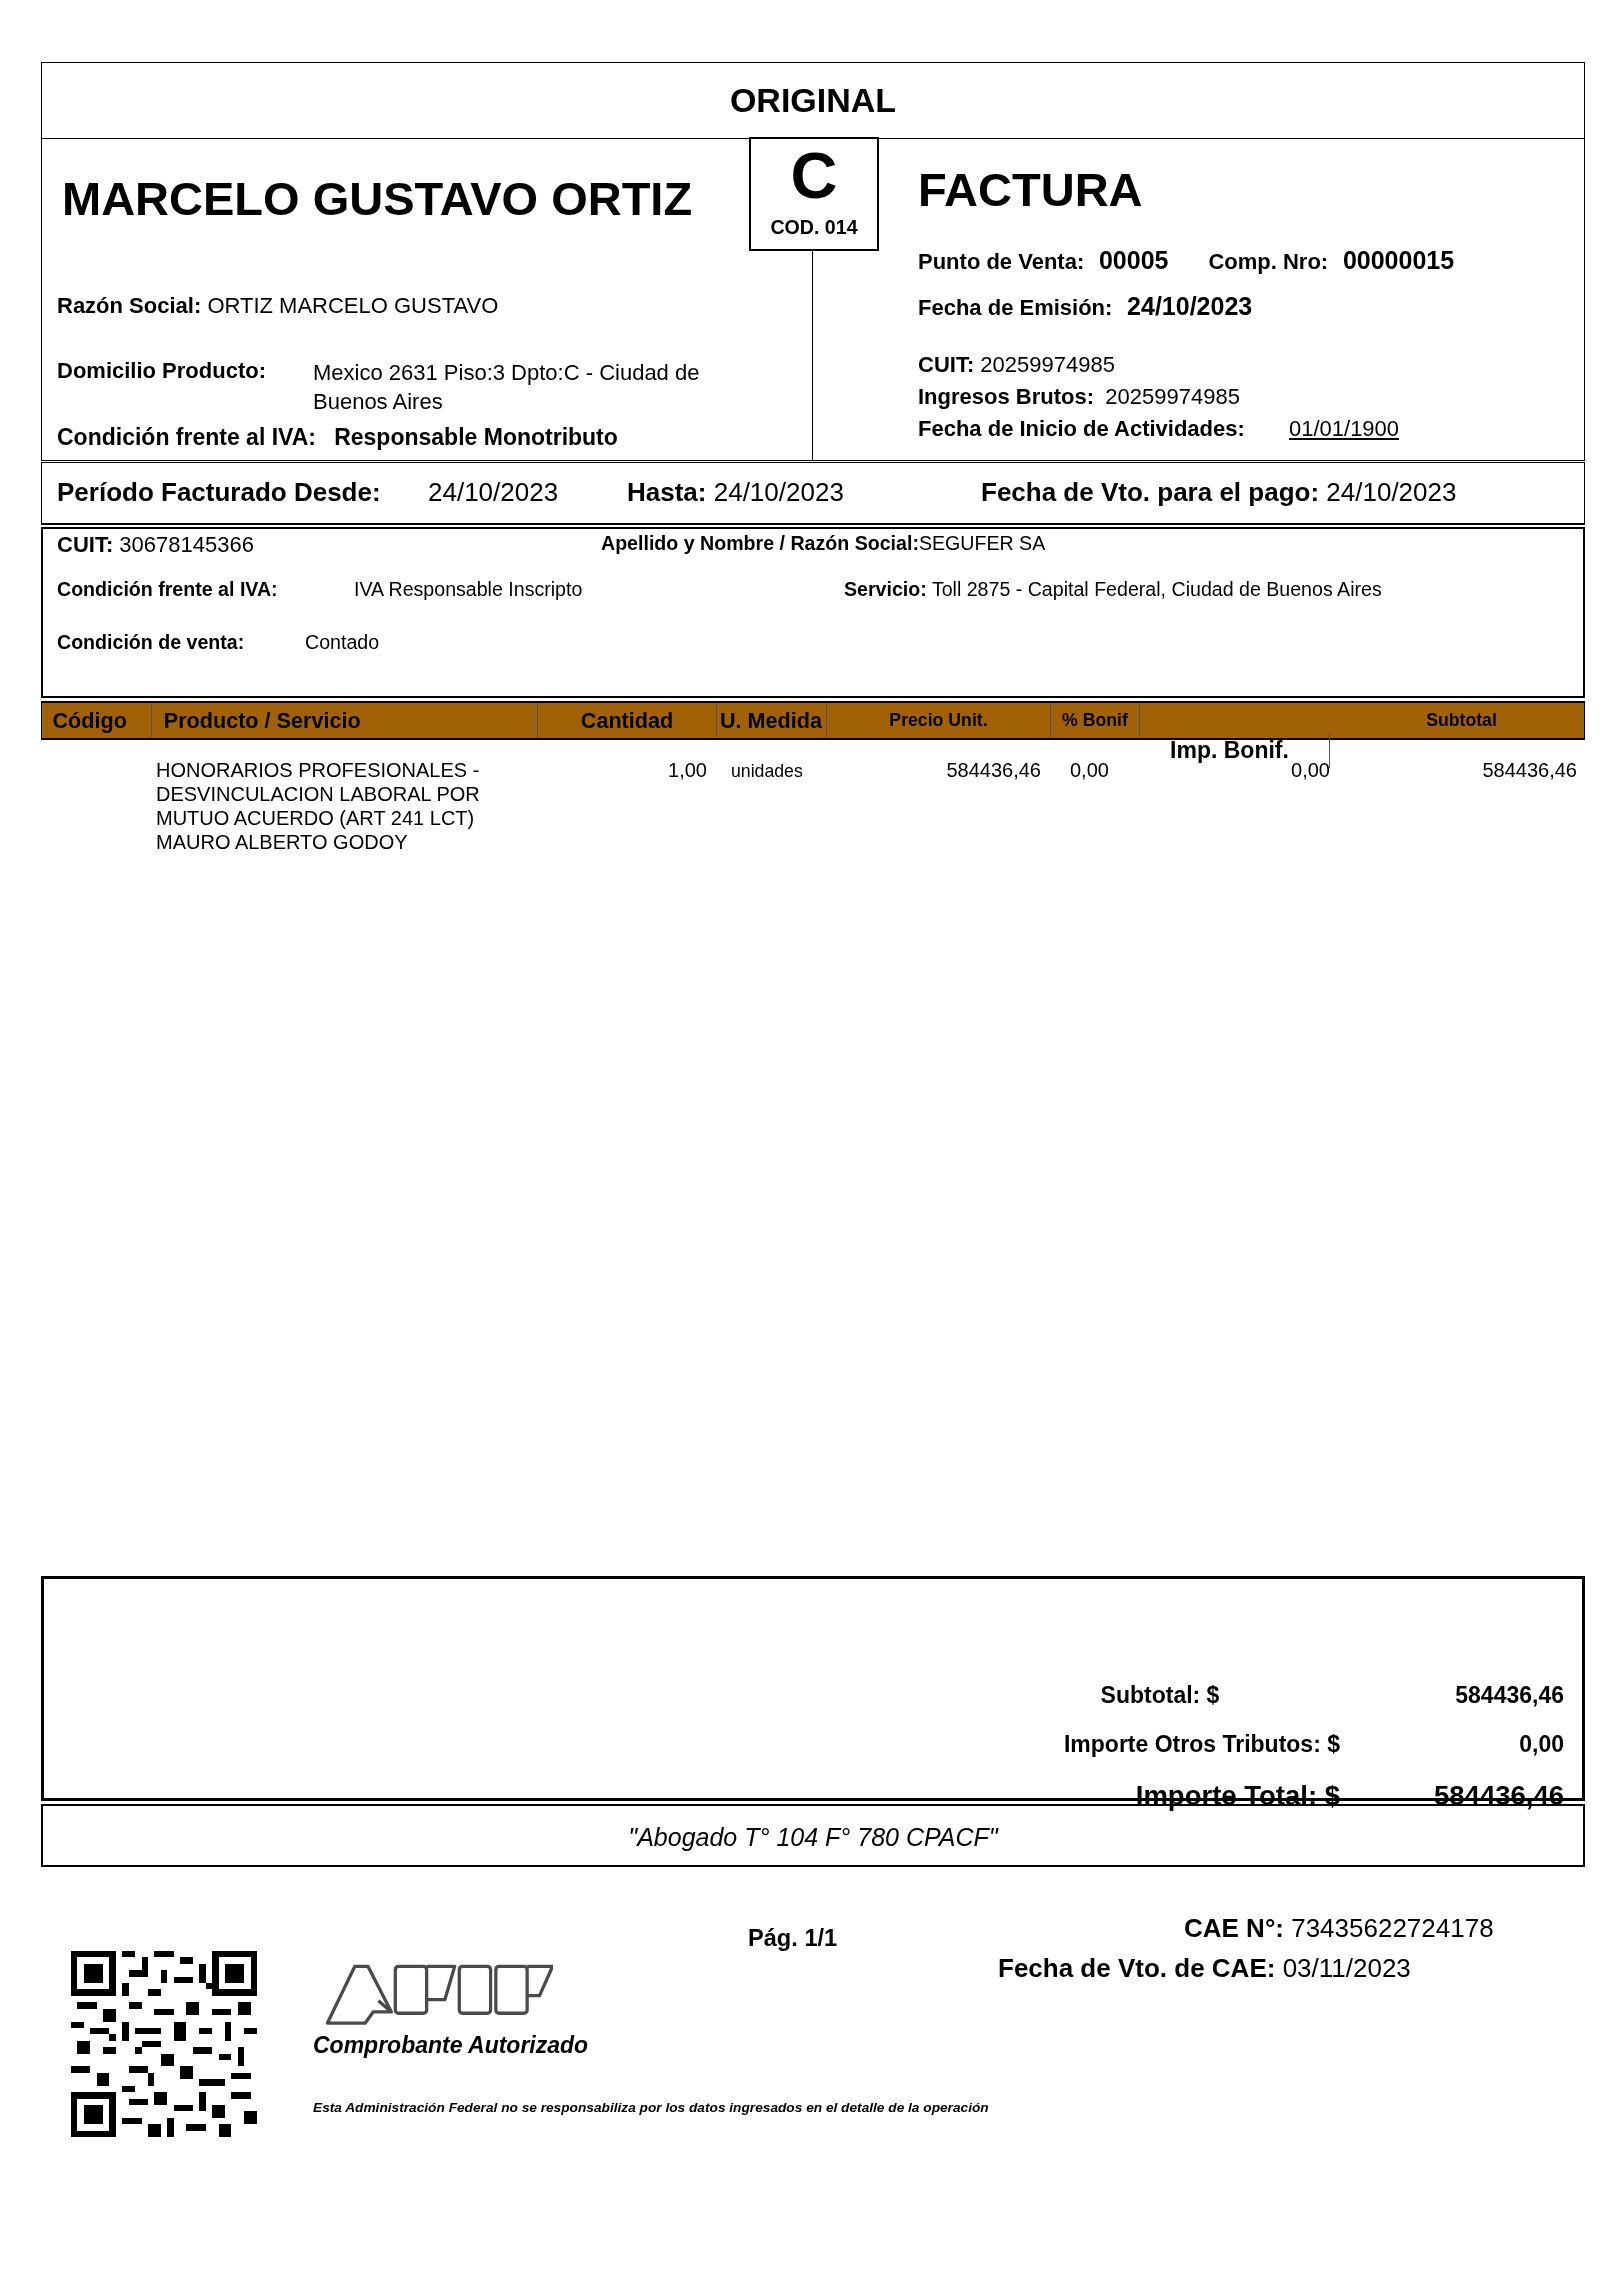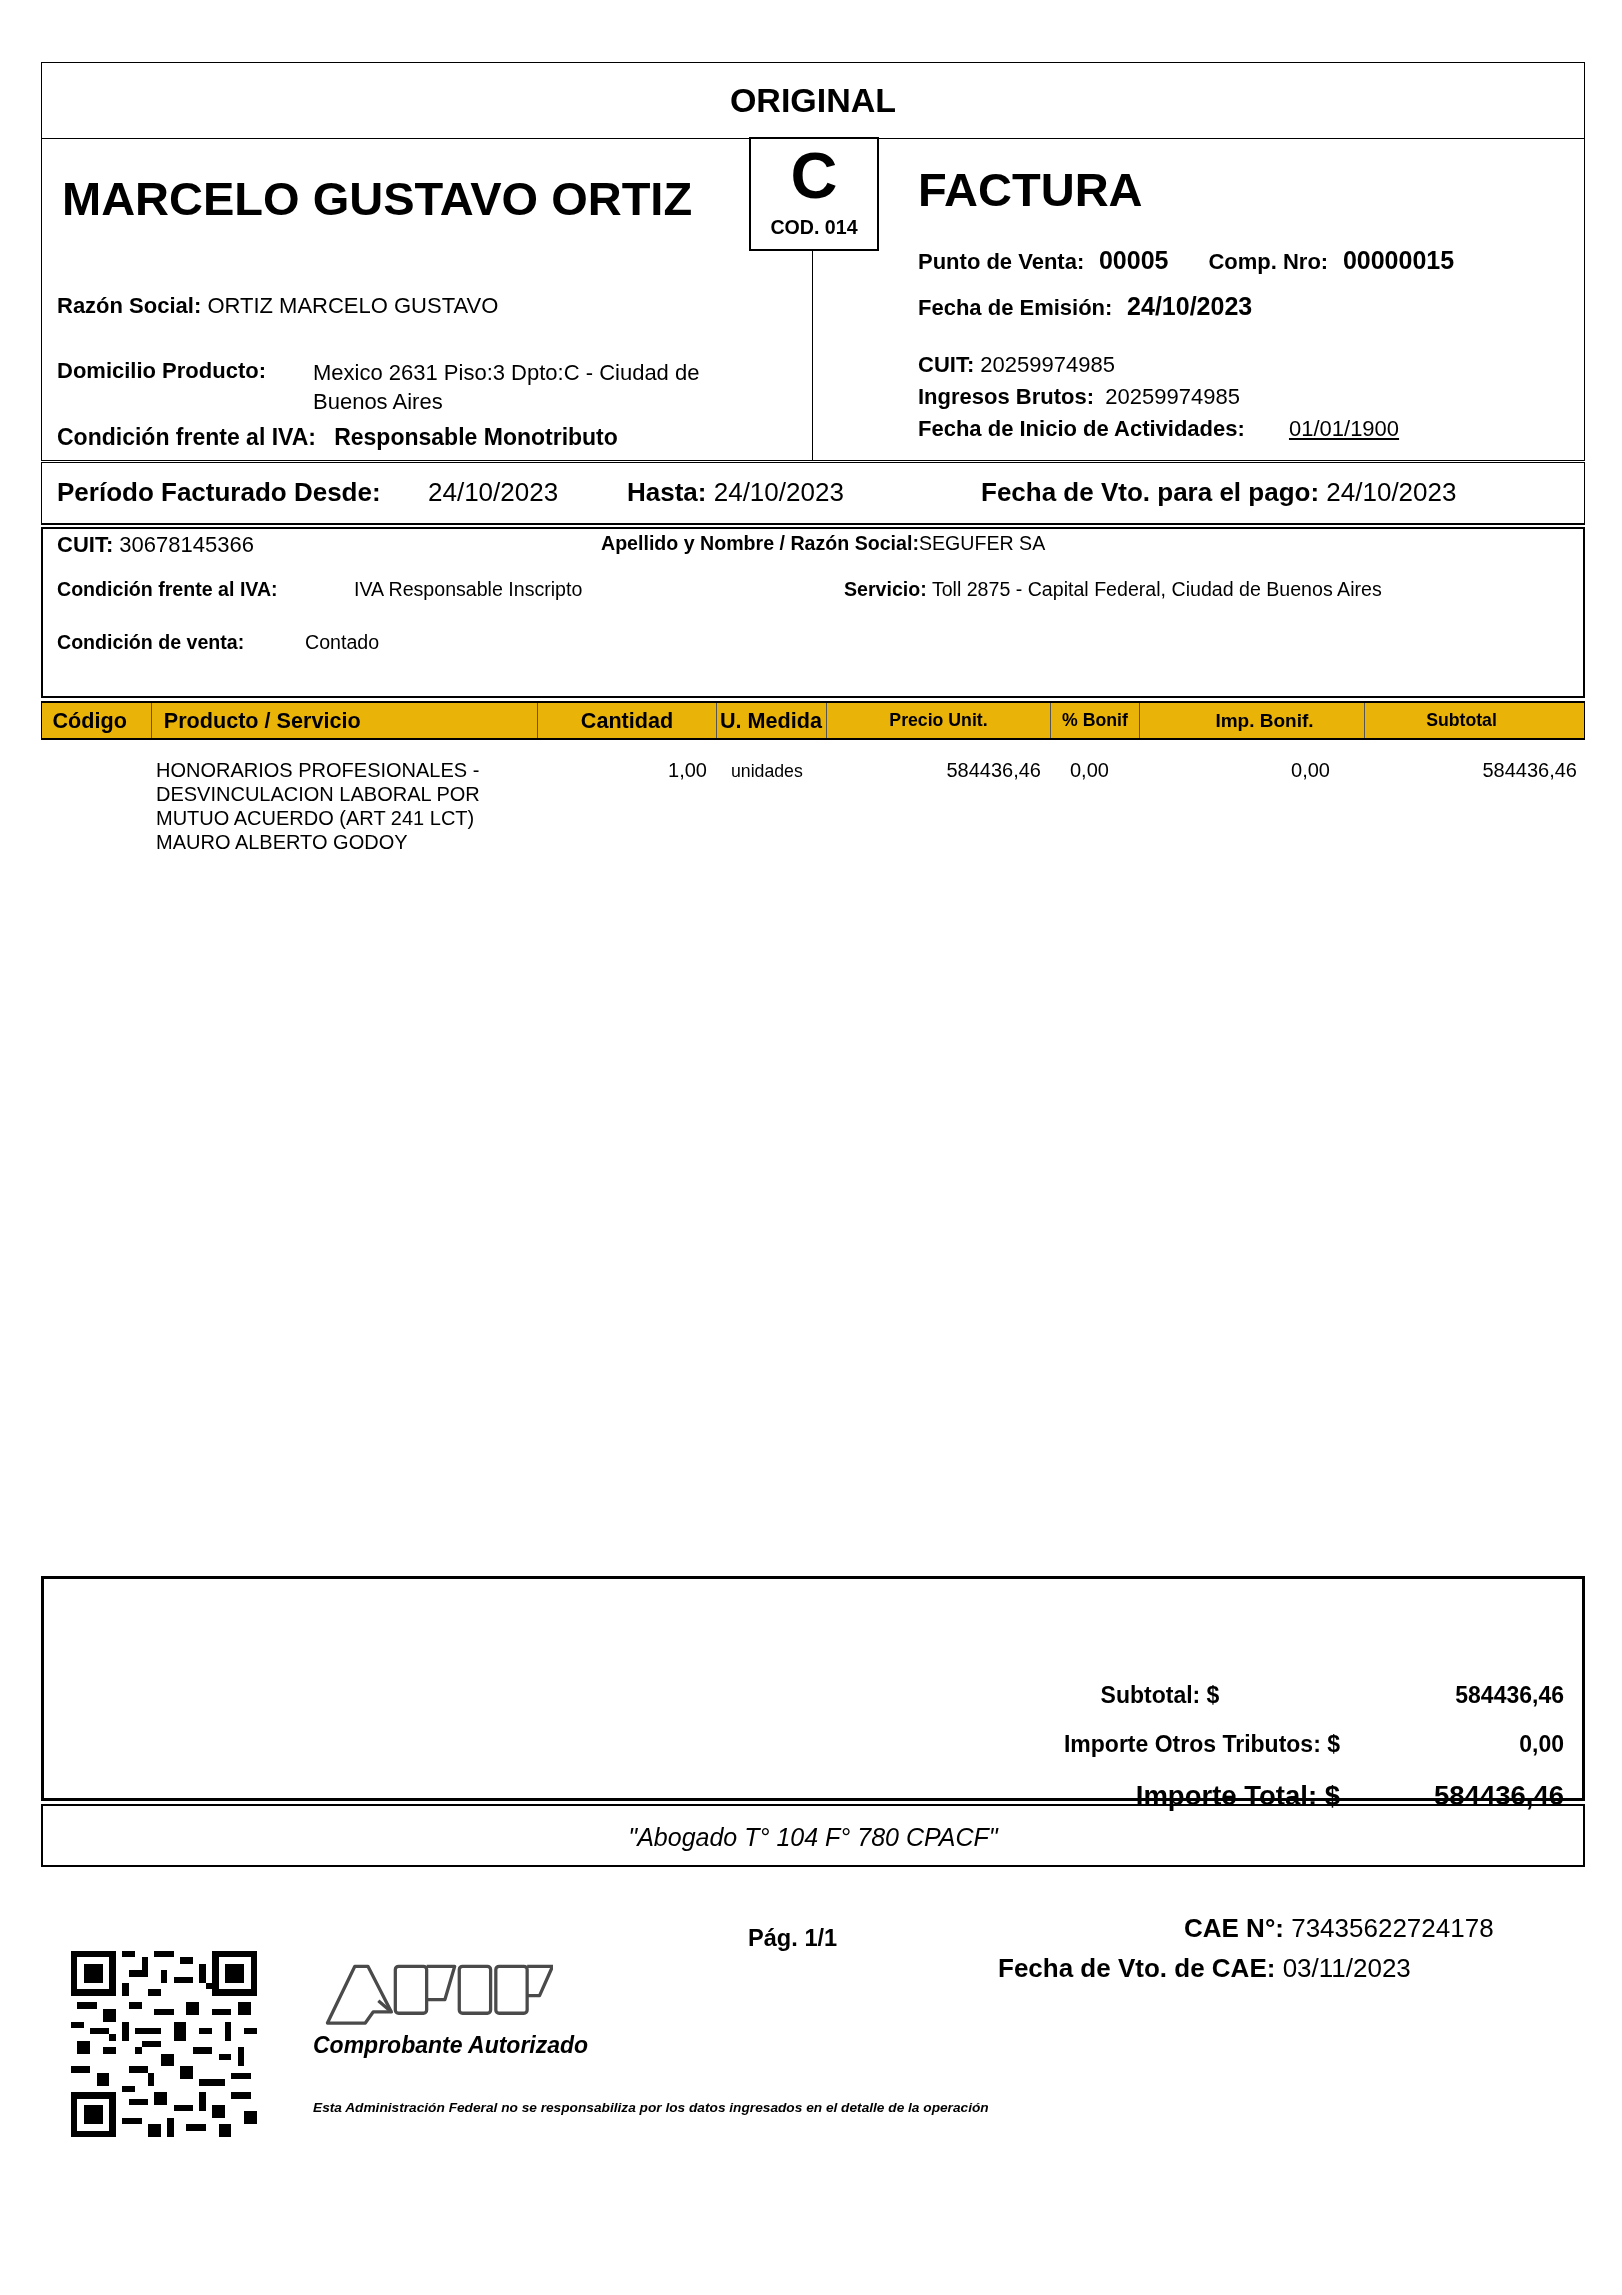--- a/index.html
+++ b/index.html
@@ -22,21 +22,21 @@
 
   .lbl { font-weight: bold; }
   .f34 { font-size: 22px; }
 
   
   #period-box { left: 41px; top: 462px; width: 1544px; height: 63px; border-bottom-width: 2px; }
   
   #client-box { left: 41px; top: 527px; width: 1544px; height: 171px; border-width: 2px; border-top-width: 2.6px; }
 
   
-  #thead { left: 41px; top: 701px; width: 1544px; height: 39px; background: #eab308; border-top: 2px solid #000; border-bottom: 2px solid #000; border-left: 0.7px solid #000; border-right: 0.7px solid #000; }
+  #thead { left: 41px; top: 701px; width: 1544px; height: 39px; background: #a16207; border-top: 2px solid #000; border-bottom: 2px solid #000; border-left: 0.7px solid #000; border-right: 0.7px solid #000; }
   .th { position: absolute; top: 0; height: 100%; display: flex; align-items: center; font-weight: bold; border-right: 0.7px solid #555; }
   .td { position: absolute; font-size: 20px; line-height: 24px; }
 
   
   #totals-box { left: 41px; top: 1576px; width: 1544px; height: 225px; border: 3.3px solid #000; }
   #legend-box { left: 41px; top: 1804px; width: 1544px; height: 63px; border: 2px solid #000; }
 
   .qr { position: absolute; left: 71px; top: 1951px; width: 186px; height: 186px; }
 </style>
 </head>
@@ -130,21 +130,21 @@
 <div class="abs nowrap b" style="left:57px; top:631px; font-size:19.6px;">Condición de venta:</div>
 <div class="abs nowrap" style="left:305px; top:631px; font-size:19.6px;">Contado</div>
 
 <div class="abs" id="thead">
   <div class="th" style="left:0; width:110px; padding-left:10.5px; font-size:21.6px;">Código</div>
   <div class="th" style="left:110px; width:386px; padding-left:11.8px; font-size:21.6px;">Producto / Servicio</div>
   <div class="th" style="left:496px; width:179px; justify-content:center; font-size:21.6px;">Cantidad</div>
   <div class="th" style="left:674px; width:111px; justify-content:center; font-size:21.6px;">U. Medida</div>
   <div class="th" style="left:785px; width:224px; justify-content:center; font-size:17.7px;">Precio Unit.</div>
   <div class="th" style="left:1009px; width:89px; justify-content:center; font-size:17.7px;">% Bonif</div>
-  <div class="th" style="left:1123px; width:200px; justify-content:center; font-size:19px;">Imp. Bonif.</div>
+  <div class="th" style="left:1088px; width:200px; justify-content:center; font-size:23px;margin-top:30px;">Imp. Bonif.</div>
   <div class="th" style="left:1298px; width:243px; justify-content:center; font-size:17.7px; border-right:none;">Subtotal</div>
 </div>
 
 <div>
   <div class="td" style="left:156px; top:758px;">
     <div>HONORARIOS PROFESIONALES -</div>
     <div>DESVINCULACION LABORAL POR</div>
     <div>MUTUO ACUERDO (ART 241 LCT)</div>
     <div>MAURO ALBERTO GODOY</div>
   </div>

